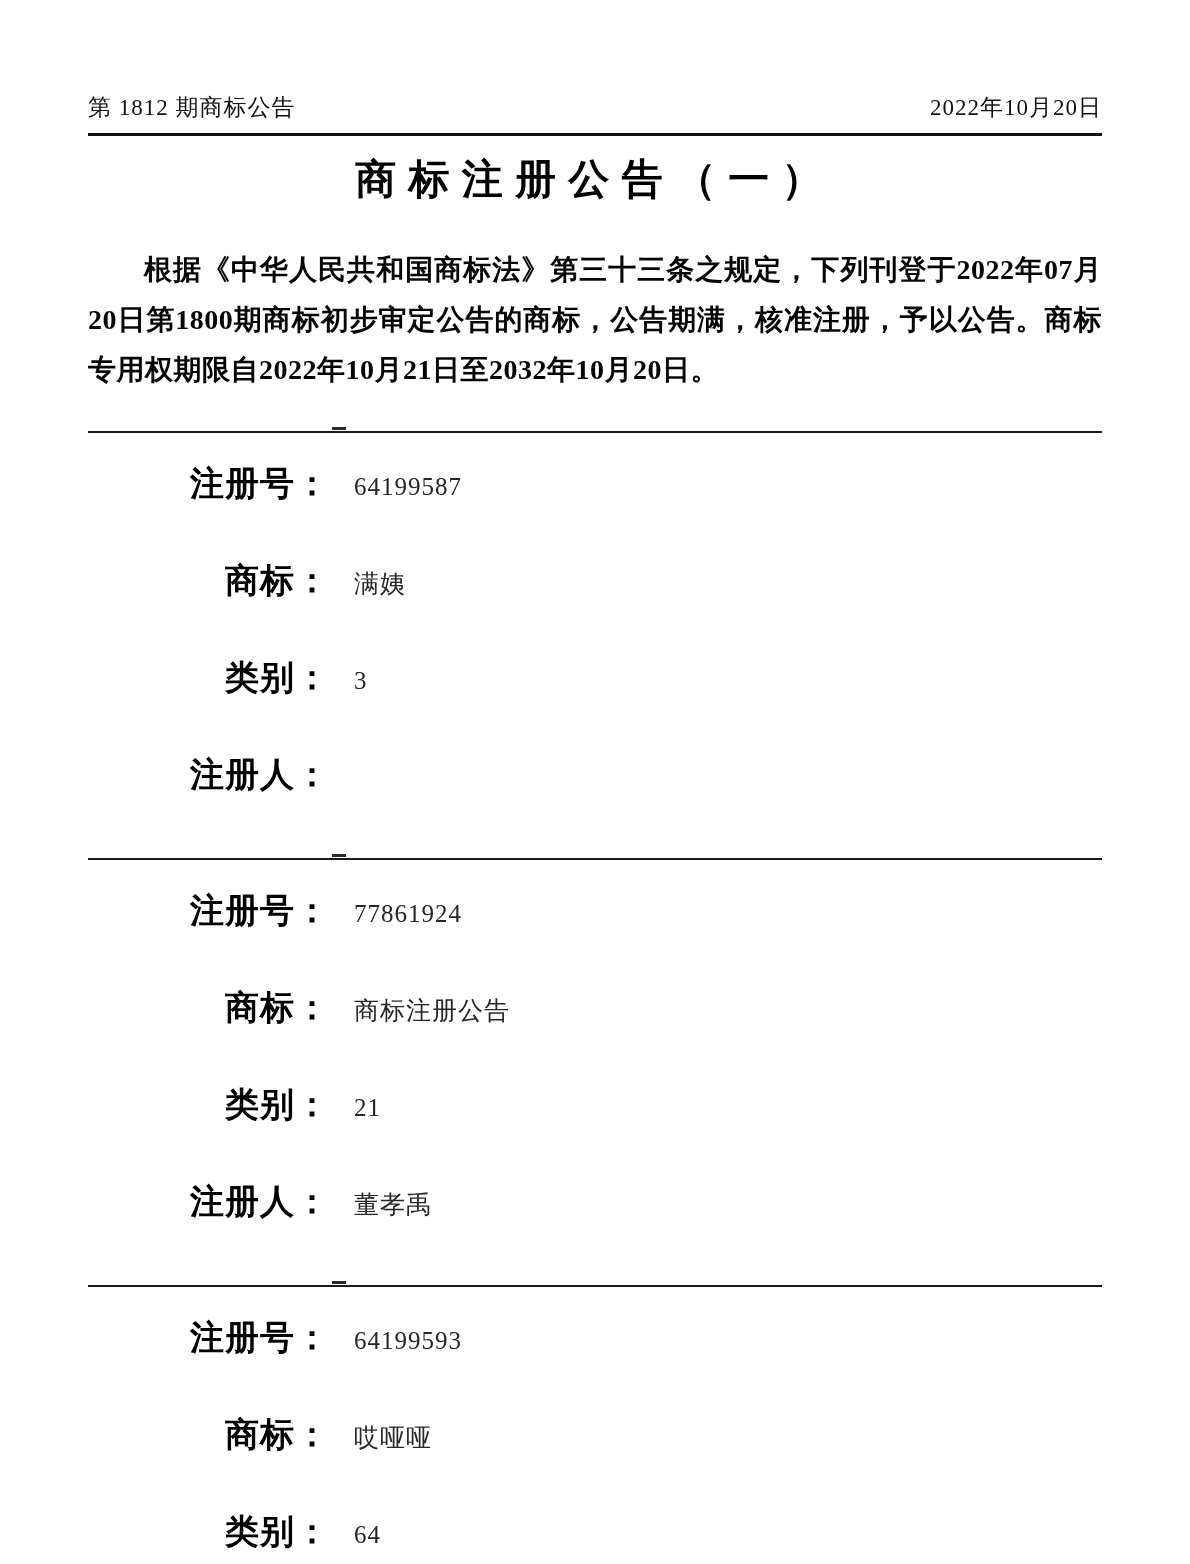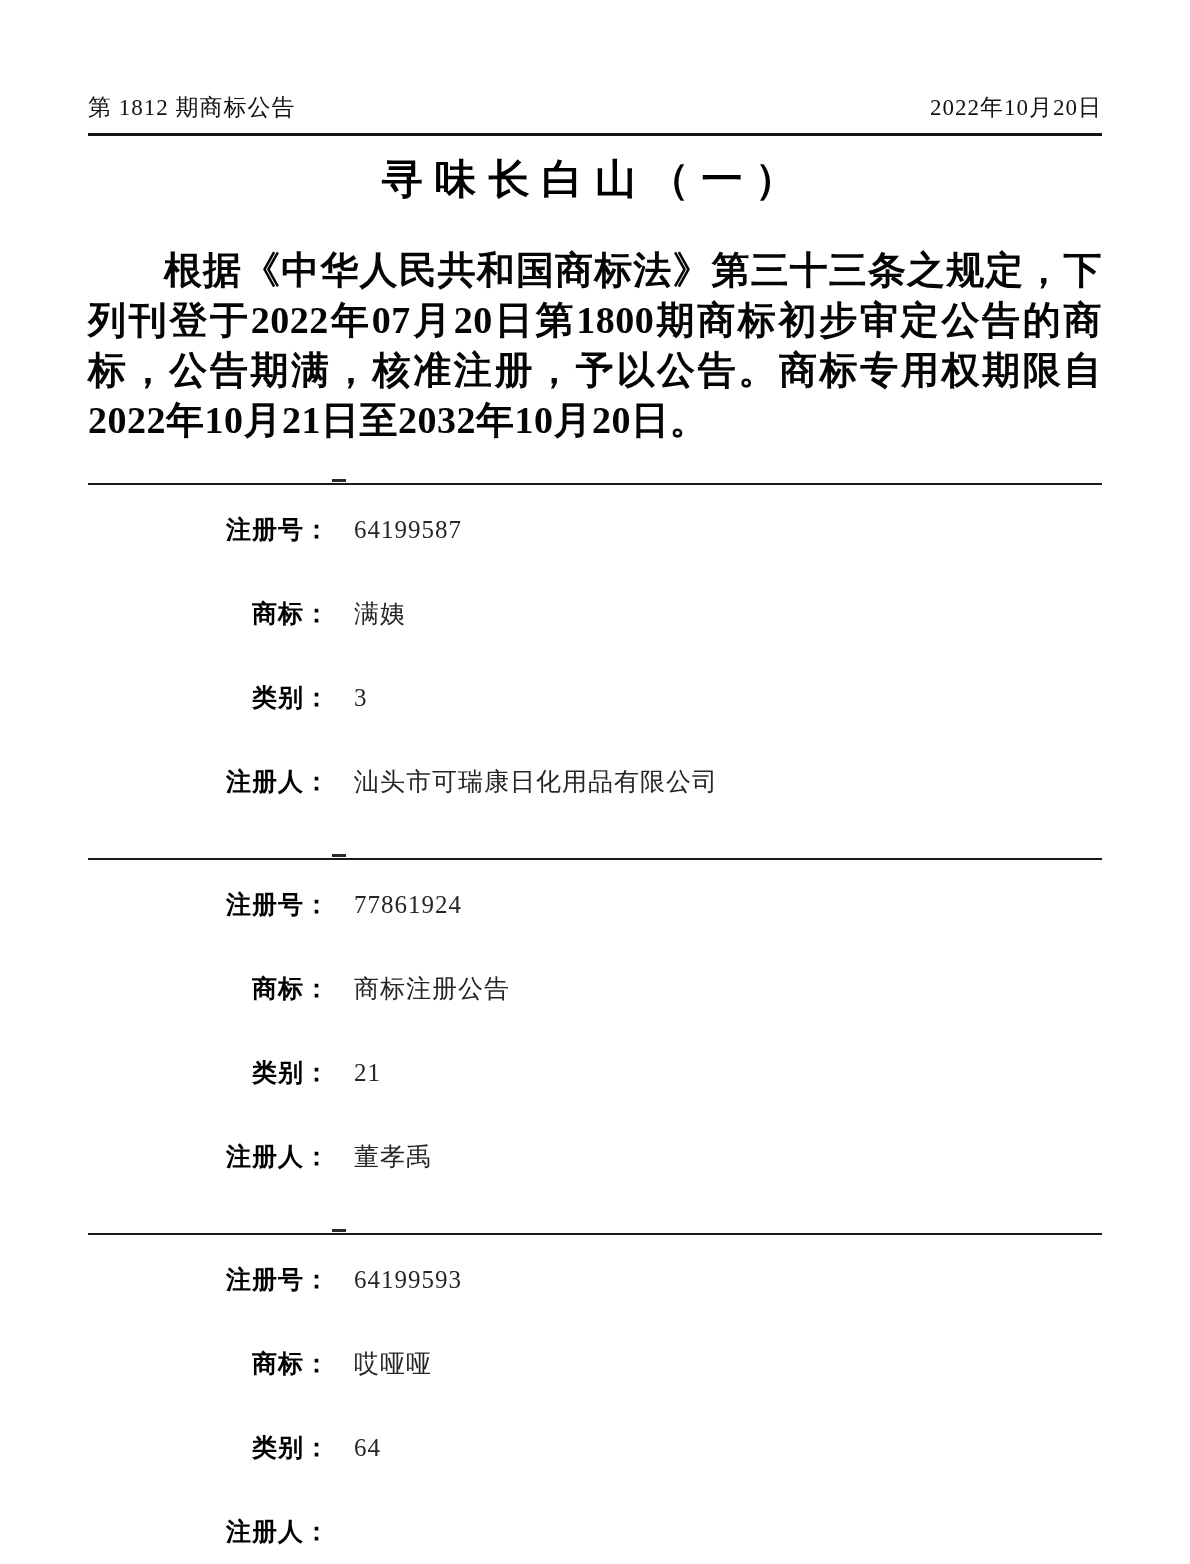--- a/index.html
+++ b/index.html
@@ -42,21 +42,21 @@
     text-align: center;
     font-size: 41px;
     font-weight: bold;
     letter-spacing: 0.30em;
     color: #000;
     font-family: "Liberation Serif", "DejaVu Serif", serif;
   }
   
   .intro {
     margin-top: 38px;
-    font-size: 38px;
+    font-size: 28px;
     font-weight: bold;
     line-height: 50px;
     text-align: justify;
     text-indent: 2em;
     color: #050505;
     letter-spacing: 0.5px;
   }
   
   .records {
     margin-top: 36px;
@@ -81,21 +81,21 @@
     align-items: baseline;
     margin-bottom: 51px;
   }
   .field-row:last-child {
     margin-bottom: 0;
   }
   .field-label {
     display: inline-block;
     width: 242px;
     text-align: right;
-    font-size: 25px;
+    font-size: 34px;
     font-weight: bold;
     color: #000;
     font-family: "Liberation Sans", "DejaVu Sans", sans-serif;
     letter-spacing: 1px;
     flex: 0 0 auto;
   }
   .field-value {
     margin-left: 24px;
     font-size: 25px;
     font-weight: normal;
@@ -115,42 +115,41 @@
 
 <div class="page">
   <div class="content">
 
     <div class="page-header">
       <span>第 1812 期商标公告</span>
       <span>2022年10月20日</span>
     </div>
     <hr class="header-rule">
 
-    <div class="doc-title">寻味长白山（一）</div>
+    <div class="doc-title">商标注册公告（一）</div>
 
     <p class="intro">根据《中华人民共和国商标法》第三十三条之规定，下列刊登于2022年07月20日第1800期商标初步审定公告的商标，公告期满，核准注册，予以公告。商标专用权期限自2022年10月21日至2032年10月20日。</p>
 
     <div class="records">
 
       <section class="record">
         <div class="field-row">
           <span class="field-label">注册号：</span>
           <span class="field-value">64199587</span>
         </div>
         <div class="field-row">
           <span class="field-label">商标：</span>
           <span class="field-value">满姨</span>
         </div>
         <div class="field-row">
           <span class="field-label">类别：</span>
           <span class="field-value">3</span>
         </div>
         <div class="field-row">
           <span class="field-label">注册人：</span>
-          <span class="field-value">汕头市可瑞康日化用品有限公司</span>
         </div>
       </section>
 
       <section class="record">
         <div class="field-row">
           <span class="field-label">注册号：</span>
           <span class="field-value">77861924</span>
         </div>
         <div class="field-row">
           <span class="field-label">商标：</span>

